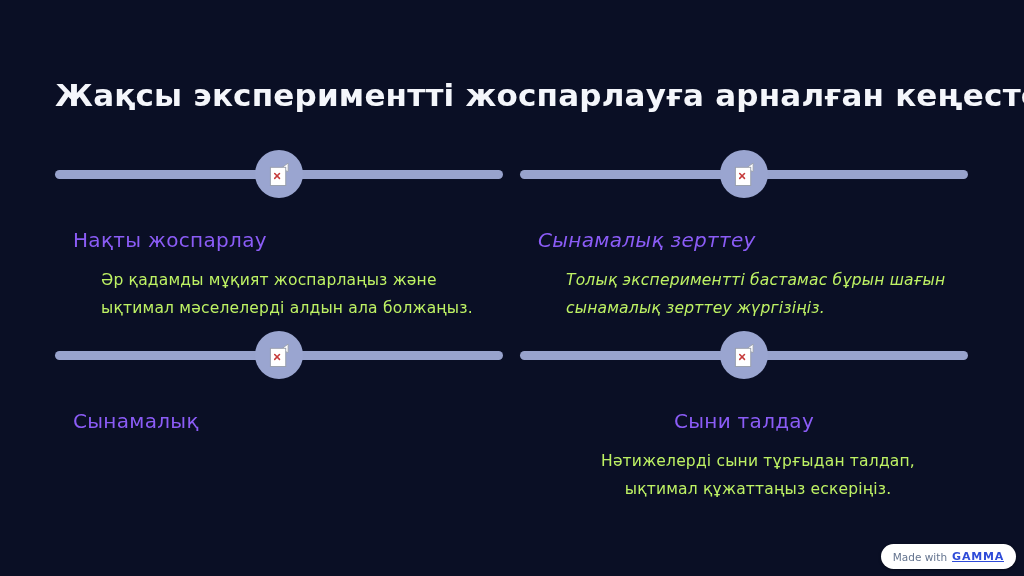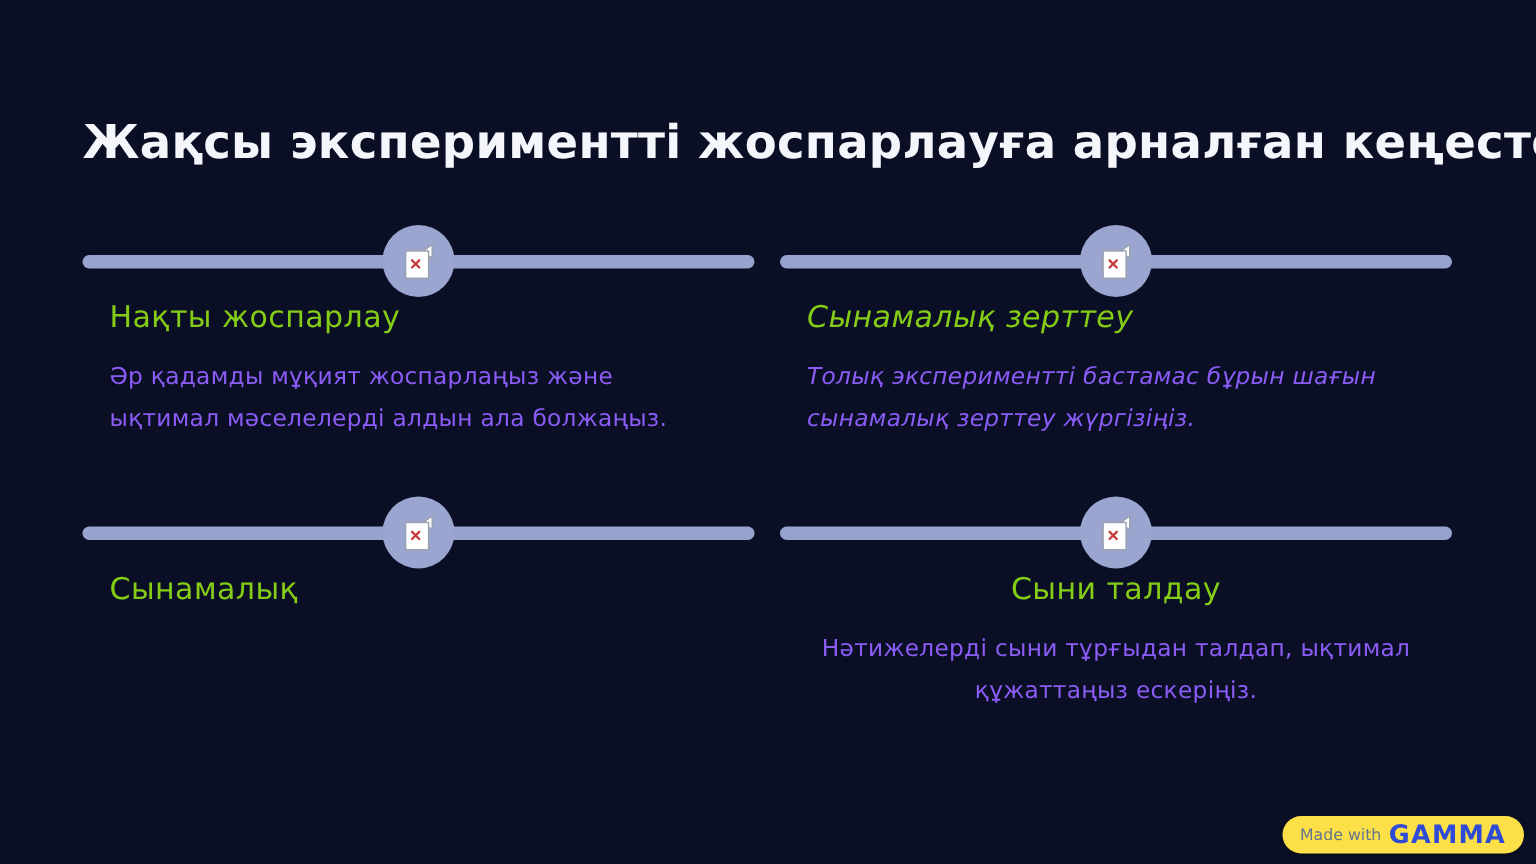--- a/index.html
+++ b/index.html
@@ -57,59 +57,61 @@
     height: 48px;
     margin: -24px 0 0 -24px;
     background: #9aa5d0;
     border-radius: 50%;
     display: flex;
     align-items: center;
     justify-content: center;
   }
   .card-text { padding: 0 18px; }
   .card-heading {
-    margin-top: 0;
-    color: #84cc16;
+    margin-top: 29px;
+    color: #8b5cf6;
     font-size: 20px;
     font-weight: 400;
     line-height: 27px;
     letter-spacing: 0.3px;
   }
   .card-body {
     margin-top: 12px;
     max-width: 418px;
-    color: #8b5cf6;
+    color: #bef264;
     font-size: 15.5px;
     font-weight: 400;
     line-height: 28px;
     letter-spacing: 0.2px;
+    margin-left: 28px;
   }
   .made-with-badge {
     position: absolute;
     right: 8px;
     bottom: 7px;
     height: 25px;
-    background: #fde047;
+    background: #ffffff;
     border-radius: 13px;
     display: flex;
     align-items: center;
     gap: 5px;
     padding: 0 12px;
     text-decoration: none;
     box-shadow: 0 1px 3px rgba(0,0,0,0.35);
   }
   .badge-prefix {
     color: #64748f;
     font-size: 10.5px;
   }
   .badge-brand {
     color: #2e4bd8;
-    font-size: 17px;
+    font-size: 11px;
     font-weight: 800;
     letter-spacing: 0.8px;
+    text-decoration: underline;
   }
 </style>
 </head>
 <body>
 
 <div class="slide">
 
   <h1 class="slide-title">Жақсы экспериментті жоспарлауға арналған кеңестер</h1>
 
   <section class="card pos-0">

